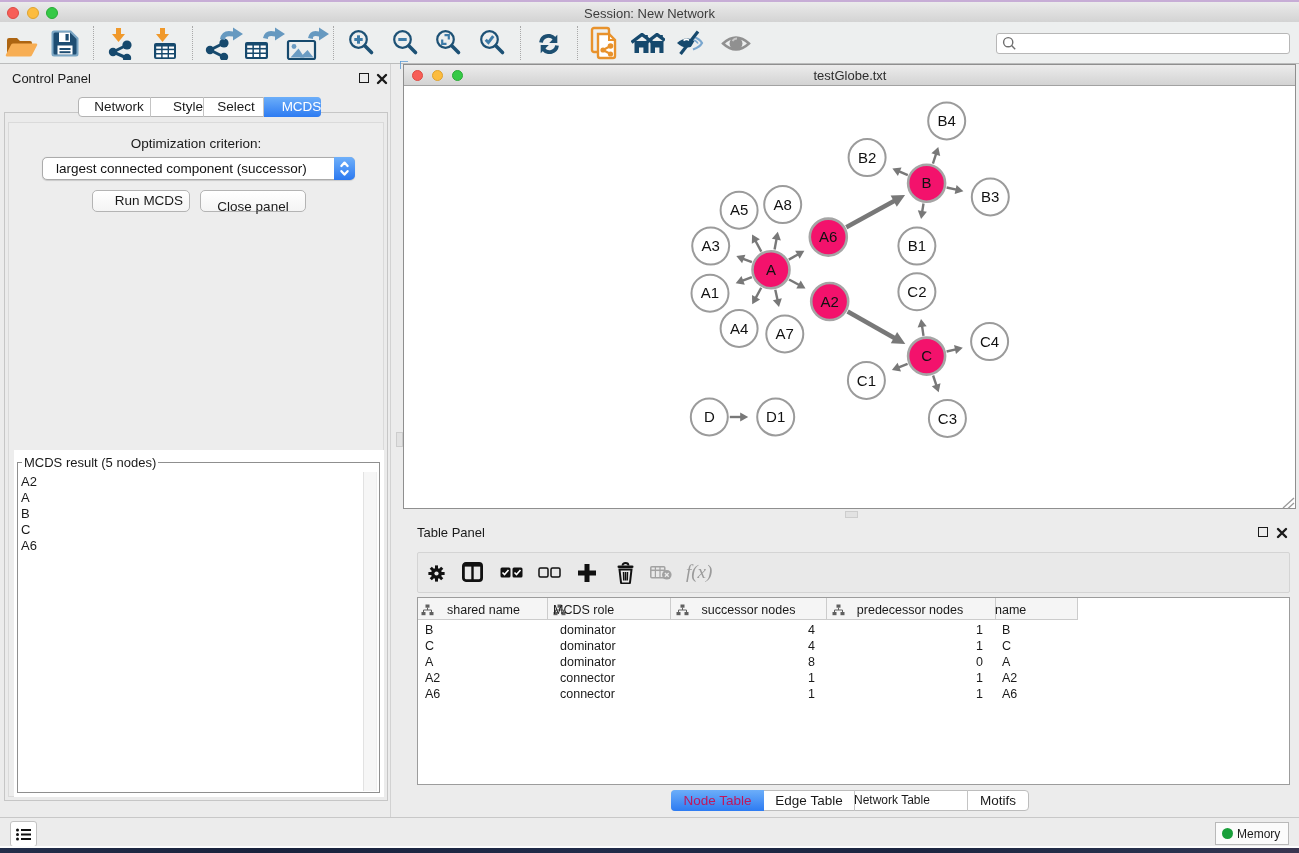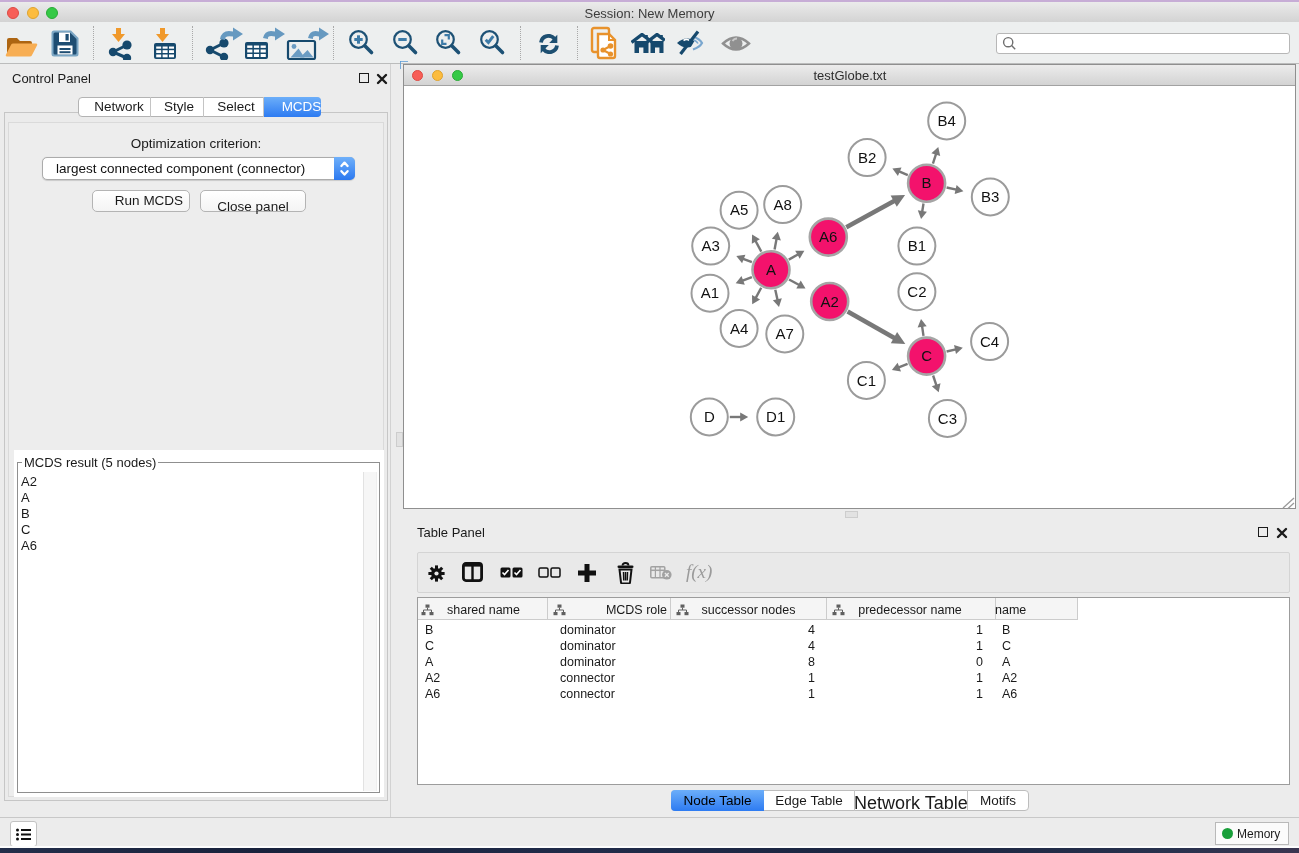--- a/index.html
+++ b/index.html
@@ -8,21 +8,21 @@
 .txt{position:absolute;white-space:nowrap;color:#1a1a1a}
 </style></head>
 <body>
 
 <div class="abs" style="left:0;top:0;width:1299px;height:2px;background:#c7add6"></div>
 
 <div class="abs" style="left:0;top:2px;width:1299px;height:20px;background:linear-gradient(#ebebeb,#d3d3d3)"></div>
 <div class="abs" style="left:7px;top:6.5px;width:12px;height:12px;border-radius:50%;background:#f75e57;border:0.5px solid #dd4a44"></div>
 <div class="abs" style="left:26.5px;top:6.5px;width:12px;height:12px;border-radius:50%;background:#fcbc3f;border:0.5px solid #dfa32e"></div>
 <div class="abs" style="left:45.5px;top:6.5px;width:12px;height:12px;border-radius:50%;background:#35c946;border:0.5px solid #29ab36"></div>
-<div class="txt" style="left:0;top:6px;width:1299px;text-align:center;font-size:13px;color:#3c3c3c">Session: New Memory</div>
+<div class="txt" style="left:0;top:6px;width:1299px;text-align:center;font-size:13px;color:#3c3c3c">Session: New Network</div>
 
 <div class="abs" style="left:0;top:22px;width:1299px;height:42px;background:#edefef;border-bottom:1px solid #bbbcbc"></div>
 
 <div class="abs" style="left:93px;top:26px;height:34px;border-left:1px dotted #a9a9a9"></div>
 <div class="abs" style="left:192px;top:26px;height:34px;border-left:1px dotted #a9a9a9"></div>
 <div class="abs" style="left:333px;top:26px;height:34px;border-left:1px dotted #a9a9a9"></div>
 <div class="abs" style="left:520px;top:26px;height:34px;border-left:1px dotted #a9a9a9"></div>
 <div class="abs" style="left:577px;top:26px;height:34px;border-left:1px dotted #a9a9a9"></div>
 
 <svg class="abs" style="left:5px;top:31px" width="34" height="27">
@@ -179,27 +179,27 @@
 
 <div class="abs" style="left:4px;top:112px;width:384px;height:689px;border:1px solid #c6c6c6;background:#ebebeb"></div>
 <div class="abs" style="left:8px;top:122px;width:376px;height:675px;border:1px solid #dadada;background:#ededed"></div>
 
 <div class="abs" style="left:78px;top:96.5px;width:243px;height:20px;background:#fff;border:1px solid #b3b3b3;border-radius:4px"></div>
 <div class="abs" style="left:150px;top:96.5px;width:1px;height:20px;background:#c4c4c4"></div>
 <div class="abs" style="left:203px;top:96.5px;width:1px;height:20px;background:#c4c4c4"></div>
 <div class="abs" style="left:263px;top:96.5px;width:1px;height:20px;background:#c4c4c4"></div>
 <div class="abs" style="left:263.5px;top:96.5px;width:57.5px;height:20px;background:linear-gradient(#6caef9,#2d7bf2);border-radius:0 4px 4px 0"></div>
 <div class="txt" style="left:88px;top:99px;font-size:13.5px;width:62px;text-align:center">Network</div>
-<div class="txt" style="left:164px;top:99px;font-size:13.5px;width:47px;text-align:left">Style</div>
+<div class="txt" style="left:156px;top:99px;font-size:13.5px;width:47px;text-align:right">Style</div>
 <div class="txt" style="left:209px;top:99px;font-size:13.5px;width:54px;text-align:center">Select</div>
 <div class="txt" style="left:263px;top:99px;font-size:13.5px;width:77px;text-align:center;color:#fff">MCDS</div>
 
 <div class="txt" style="left:0;top:136px;width:392px;text-align:center;font-size:13.5px">Optimization criterion:</div>
 <div class="abs" style="left:42px;top:157px;width:313px;height:23px;background:#fff;border:1px solid #ababab;border-radius:5px;box-shadow:0 0.5px 1px rgba(0,0,0,.15)"></div>
-<div class="txt" style="left:56px;top:161px;font-size:13.5px;color:#111">largest connected component (connector)</div>
+<div class="txt" style="left:56px;top:161px;font-size:13.5px;color:#111">largest connected component (successor)</div>
 <div class="abs" style="left:334px;top:157px;width:21px;height:23px;background:linear-gradient(#6fb0fa,#2c79f0);border-radius:0 5px 5px 0"></div>
 <svg class="abs" style="left:337px;top:159px" width="15" height="19">
     <path d="M4.4,7 L7.5,3.6 L10.6,7" fill="none" stroke="#fff" stroke-width="2.3" stroke-linejoin="round" stroke-linecap="round"></path>
     <path d="M4.4,12.2 L7.5,15.6 L10.6,12.2" fill="none" stroke="#fff" stroke-width="2.3" stroke-linejoin="round" stroke-linecap="round"></path>
   </svg>
 <div class="abs" style="left:92px;top:190px;width:98px;height:22px;background:linear-gradient(#ffffff,#f4f4f4);border:1px solid #b4b4b4;border-radius:5px"></div>
 <div class="txt" style="left:92px;top:193px;width:114px;text-align:center;font-size:13.5px">Run MCDS</div>
 <div class="abs" style="left:200px;top:190px;width:106px;height:22px;background:linear-gradient(#ffffff,#f4f4f4);border:1px solid #b4b4b4;border-radius:5px"></div>
 <div class="txt" style="left:200px;top:199px;width:106px;text-align:center;font-size:13.5px">Close panel</div>
 
@@ -418,30 +418,30 @@
 <path d="M6.5,3.7 L6.5,6 M2.5,8 L2.5,6 L10.5,6 L10.5,8" fill="none" stroke="#606060" stroke-width="1"></path>
 </svg>
 <svg class="abs" style="left:832px;top:604px" width="13" height="12">
 <rect x="4.5" y="0.5" width="4" height="3.2" fill="#606060"></rect>
 <rect x="0.5" y="8" width="4" height="3.2" fill="#606060"></rect>
 <rect x="8.5" y="8" width="4" height="3.2" fill="#606060"></rect>
 <path d="M6.5,3.7 L6.5,6 M2.5,8 L2.5,6 L10.5,6 L10.5,8" fill="none" stroke="#606060" stroke-width="1"></path>
 </svg>
 
 <div class="txt" style="left:447px;top:603px;width:100px;font-size:12.5px">shared name</div>
-<div class="txt" style="left:553px;top:603px;width:114px;text-align:right;font-size:12.5px">MCDS role</div>
+<div class="txt" style="left:553px;top:603px;width:114px;text-align:left;font-size:12.5px">MCDS role</div>
 <div class="txt" style="left:686px;top:603px;width:125px;text-align:center;font-size:12.5px">successor nodes</div>
-<div class="txt" style="left:836px;top:603px;width:148px;text-align:center;font-size:12.5px">predecessor name</div>
+<div class="txt" style="left:836px;top:603px;width:148px;text-align:center;font-size:12.5px">predecessor nodes</div>
 <div class="txt" style="left:995px;top:603px;width:75px;text-align:left;font-size:12.5px">name</div>
 <div class="txt" style="left:425px;top:622px;font-size:12.5px;line-height:16px">B<br>C<br>A<br>A2<br>A6</div>
 <div class="txt" style="left:560px;top:622px;font-size:12.5px;line-height:16px">dominator<br>dominator<br>dominator<br>connector<br>connector</div>
 <div class="txt" style="left:715px;top:622px;width:100px;text-align:right;font-size:12.5px;line-height:16px">4<br>4<br>8<br>1<br>1</div>
 <div class="txt" style="left:883px;top:622px;width:100px;text-align:right;font-size:12.5px;line-height:16px">1<br>1<br>0<br>1<br>1</div>
 <div class="txt" style="left:1002px;top:622px;font-size:12.5px;line-height:16px">B<br>C<br>A<br>A2<br>A6</div>
 
 <div class="abs" style="left:671px;top:790px;width:358px;height:21px;background:#fff;border:1px solid #bdbdbd;border-radius:4px"></div>
 <div class="abs" style="left:671px;top:790px;width:93px;height:21px;background:linear-gradient(#6caef9,#2d7bf2);border-radius:4px 0 0 4px"></div>
 <div class="abs" style="left:854px;top:790px;width:1px;height:21px;background:#c4c4c4"></div>
 <div class="abs" style="left:967px;top:790px;width:1px;height:21px;background:#c4c4c4"></div>
-<div class="txt" style="left:671px;top:793px;width:93px;text-align:center;font-size:13.5px;color:#000000">Node Table</div>
+<div class="txt" style="left:671px;top:793px;width:93px;text-align:center;font-size:13.5px;color:#be185d">Node Table</div>
 <div class="txt" style="left:764px;top:793px;width:90px;text-align:center;font-size:13.5px">Edge Table</div>
-<div class="txt" style="left:854px;top:793px;width:113px;text-align:center;font-size:18px">Network Table</div>
+<div class="txt" style="left:854px;top:793px;width:113px;text-align:left;font-size:12px">Network Table</div>
 <div class="txt" style="left:967px;top:793px;width:62px;text-align:center;font-size:13.5px">Motifs</div>
 
 </body></html>

